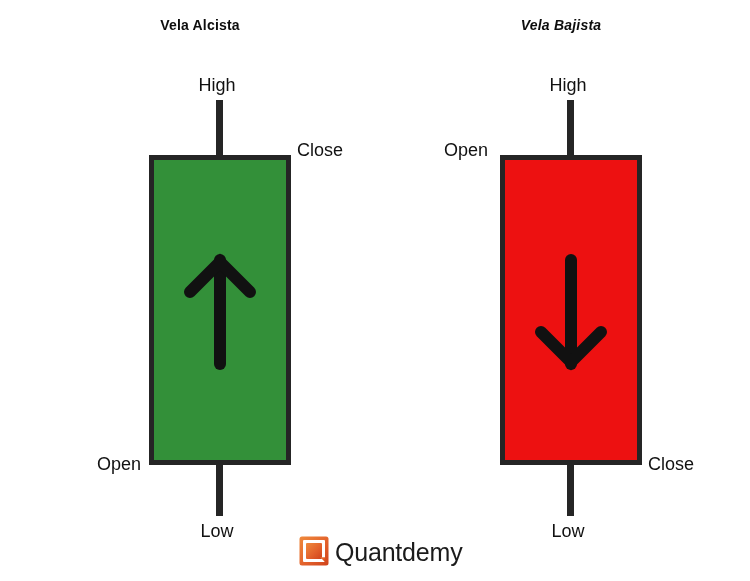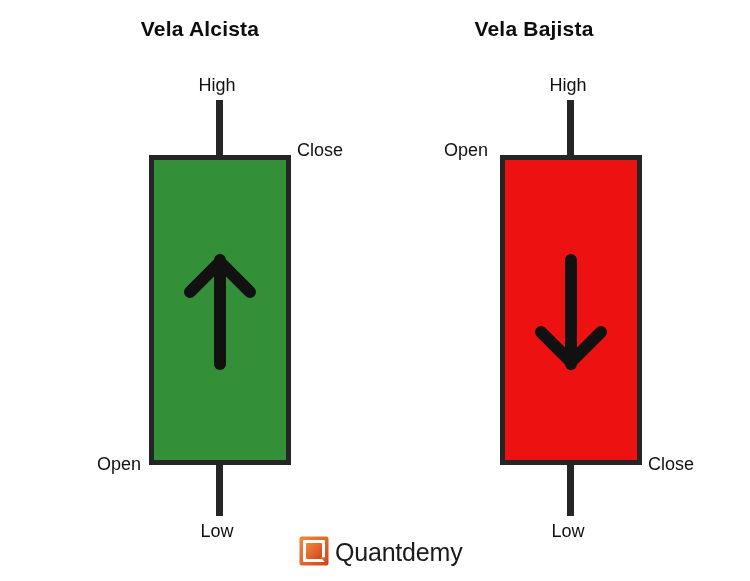--- a/index.html
+++ b/index.html
@@ -20,28 +20,28 @@
     position: absolute;
     inset: 0;
     width: 750px;
     height: 581px;
   }
 
   
   .panel-title {
     position: absolute;
     text-align: center;
-    font-size: 21px;
+    font-size: 14px;
     font-weight: bold;
     color: #0d0d0d;
     letter-spacing: 0.2px;
     white-space: nowrap;
   }
   #title-bullish { left: 50px;  top: 17px; width: 300px; }
-  #title-bearish { left: 384px; top: 17px; width: 300px; }
+  #title-bearish { left: 411px; top: 17px; width: 300px; font-style: italic; }
 
   
   .candle {
     position: absolute;
     top: 0;
     width: 375px;
     height: 581px;
     margin-left: 19px;
   }
   #candle-bullish { left: 0px; }

